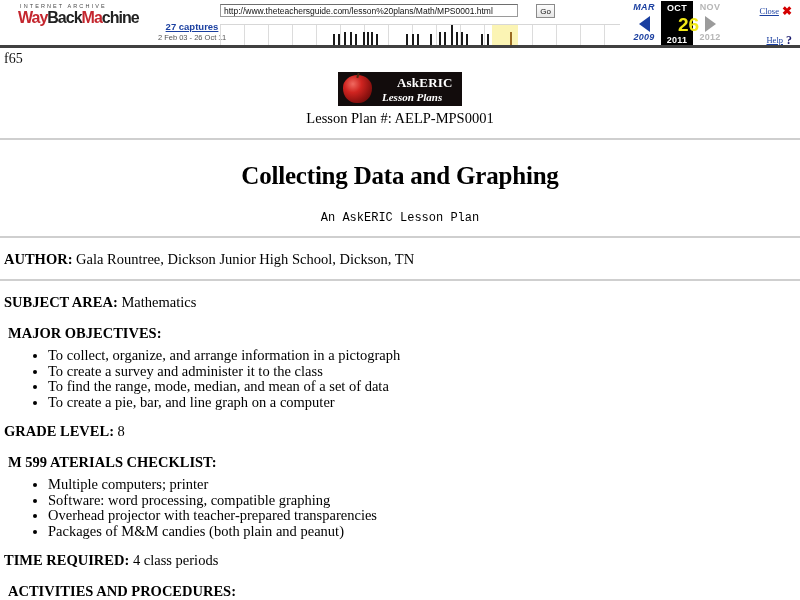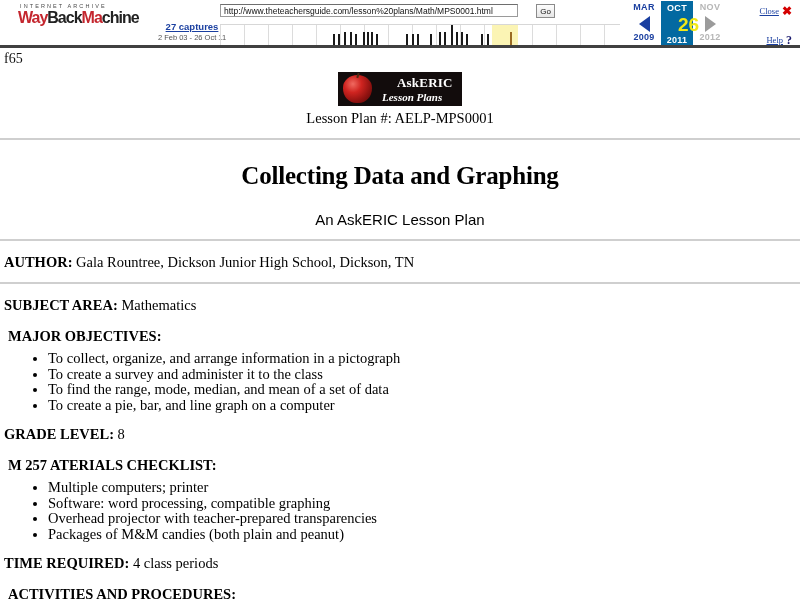--- a/index.html
+++ b/index.html
@@ -162,22 +162,22 @@
     width: 110px;
     height: 46px;
   }
   .wb-date-col {
     position: absolute;
     top: 0;
     width: 32px;
     text-align: center;
     font-family: "Liberation Sans", sans-serif;
   }
-  .wb-date-prev { left: 0; }
-  .wb-date-cur  { left: 33px; background: #0369a1; height: 46px; }
+  .wb-date-prev { left: 0; font-style: italic; }
+  .wb-date-cur  { left: 33px; background: #000000; height: 46px; }
   .wb-date-next { left: 66px; }
   .wb-mon {
     font-size: 9px;
     font-weight: bold;
     line-height: 12px;
     letter-spacing: 0.3px;
   }
   .wb-yr {
     font-size: 9px;
     font-weight: bold;
@@ -328,22 +328,22 @@
   h1.doc-title {
     text-align: center;
     font-family: "Liberation Serif", serif;
     font-size: 25px;
     font-weight: bold;
     margin: 22px 0 0 0;
     letter-spacing: -0.2px;
   }
   .doc-subtitle {
     text-align: center;
-    font-family: Liberation Sans, sans-serif;
-    font-size: 15px;
+    font-family: Liberation Mono, monospace;
+    font-size: 12px;
     margin-top: 21px;
   }
 
   .field-line {
     font-family: "Liberation Serif", serif;
     font-size: 14.5px;
     margin: 13px 0 0 4px;
     line-height: 17px;
   }
   .field-line .lbl {
@@ -497,21 +497,21 @@
       <li>To create a survey and administer it to the class</li>
       <li>To find the range, mode, median, and mean of a set of data</li>
       <li>To create a pie, bar, and line graph on a computer</li>
     </ul>
 
   <div class="field-line">
     <span class="lbl">GRADE LEVEL:</span>
     <span>8</span>
   </div>
 
-  <div class="section-head">M 257 ATERIALS CHECKLIST:</div>
+  <div class="section-head">M 599 ATERIALS CHECKLIST:</div>
   <ul class="doc-list" id="materials-list">
       <li>Multiple computers; printer</li>
       <li>Software: word processing, compatible graphing</li>
       <li>Overhead projector with teacher-prepared transparencies</li>
       <li>Packages of M&amp;M candies (both plain and peanut)</li>
     </ul>
 
   <div class="field-line">
     <span class="lbl">TIME REQUIRED:</span>
     <span>4 class periods</span>

